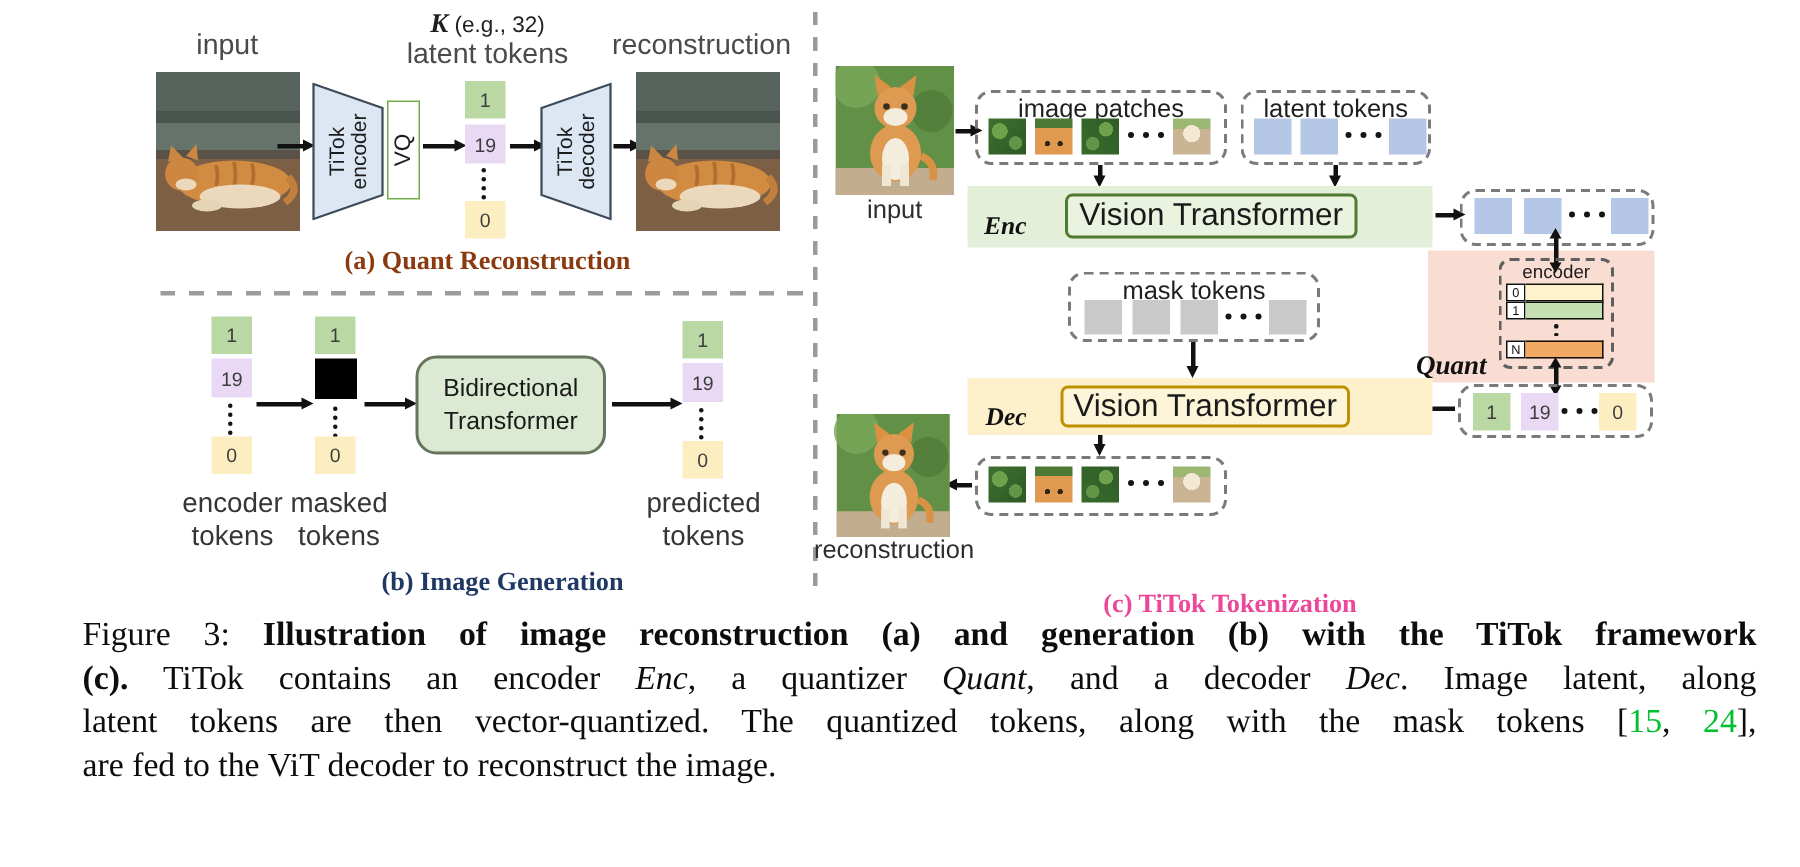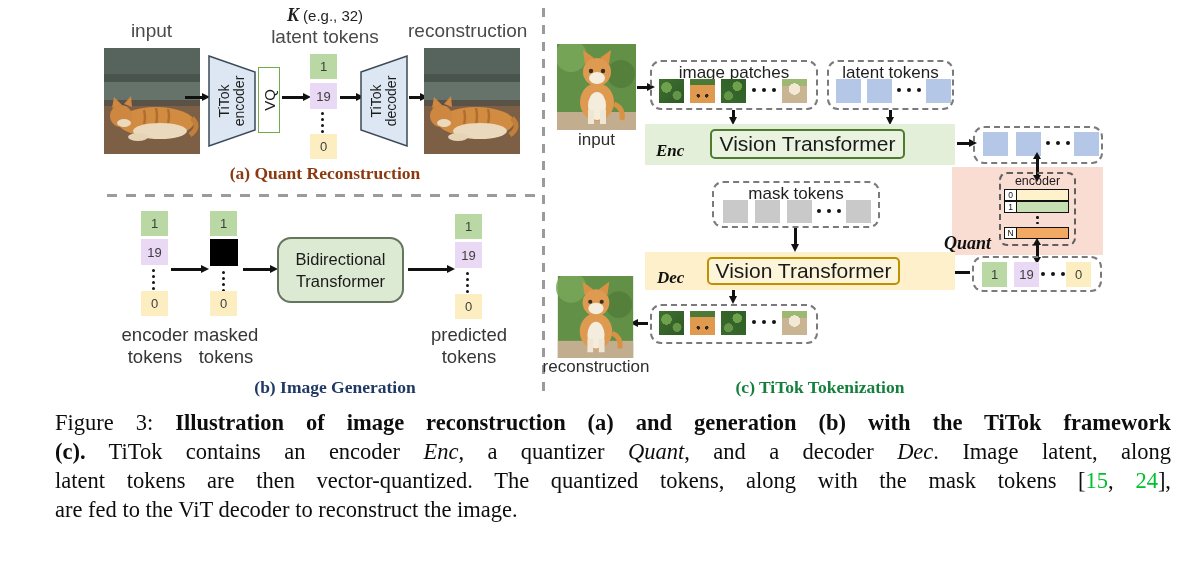--- a/index.html
+++ b/index.html
@@ -390,21 +390,21 @@
       <circle cx="40" cy="28" r="14" fill="#de9a50"></circle>
       <ellipse cx="40" cy="34" rx="8" ry="6" fill="#f4ecdc"></ellipse>
       <circle cx="34" cy="27" r="2.2" fill="#3a2e22"></circle>
       <circle cx="46" cy="27" r="2.2" fill="#3a2e22"></circle>
       <rect x="31" y="66" width="6" height="14" fill="#f0e6d4"></rect>
       <rect x="43" y="66" width="6" height="14" fill="#f0e6d4"></rect>
     </svg>
   </div>
   <div class="slab" style="left:538px;top:357px;width:116px;">reconstruction</div>
 
-  <div class="pcap" style="left: 700px; top: 377px; width: 240px; color: #15803d;">(c) TiTok Tokenization</div>
+  <div class="pcap" style="left: 700px; top: 392px; width: 240px; color: #ec4899;">(c) TiTok Tokenization</div>
 
   <div class="caption">
       <div class="cap-line just"><span class="seg-n">Figure 3: </span><span class="seg-b">Illustration of image reconstruction (a) and generation (b) with the TiTok framework</span></div>
       <div class="cap-line just"><span class="seg-b">(c).</span><span class="seg-n"> TiTok contains an encoder </span><span class="seg-i">Enc</span><span class="seg-n">, a quantizer </span><span class="seg-i">Quant</span><span class="seg-n">, and a decoder </span><span class="seg-i">Dec</span><span class="seg-n">. Image latent, along</span></div>
       <div class="cap-line just"><span class="seg-n">latent tokens are then vector-quantized. The quantized tokens, along with the mask tokens [</span><span class="seg-c" style="color: rgb(0, 192, 48);">15</span><span class="seg-n">, </span><span class="seg-c" style="color: rgb(0, 192, 48);">24</span><span class="seg-n">],</span></div>
       <div class="cap-line"><span class="seg-n">are fed to the ViT decoder to reconstruct the image.</span></div>
     </div>
 
 </div>
 

